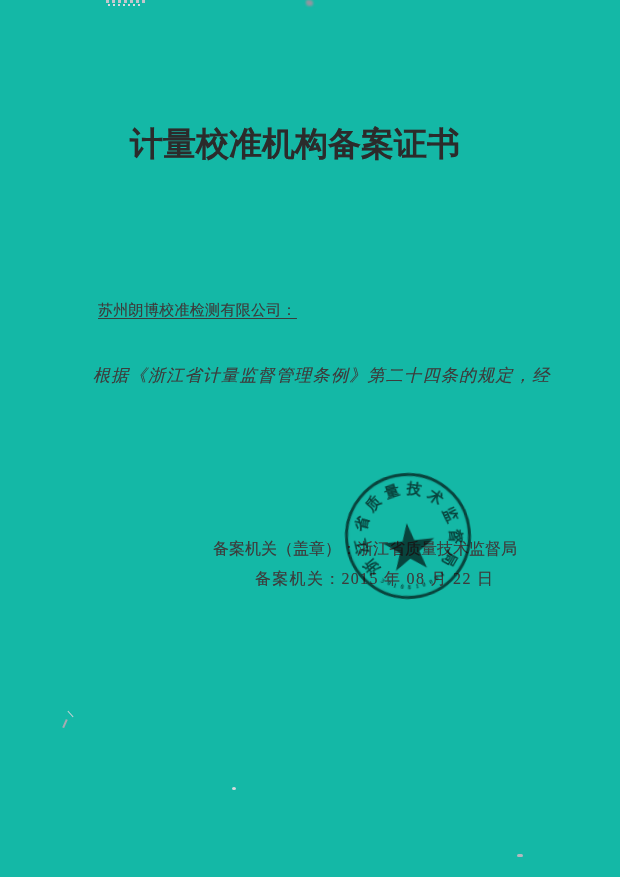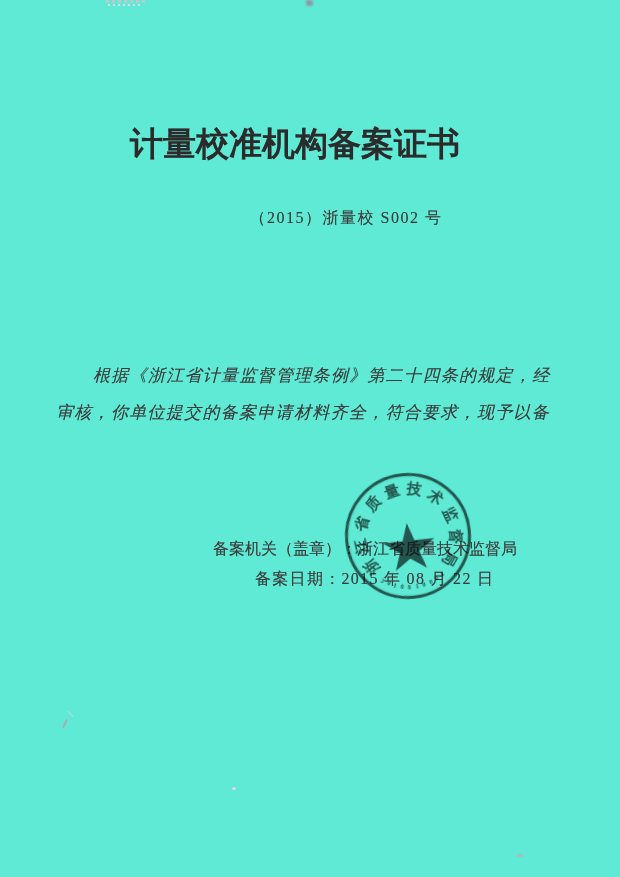--- a/index.html
+++ b/index.html
@@ -105,45 +105,44 @@
     background:#d7dade; border-radius:50%; filter:blur(0.6px);
   }
   .art-dot-b {
     left:517px; top:854px; width:6px; height:3px;
     background:#b4b8bf; border-radius:2px; filter:blur(0.6px);
   }
 </style>
 </head>
 <body>
 
-<div class="page" style="background: #5eead4; color: rgb(60, 60, 60);">
+<div class="page" style="background: #14b8a6; color: rgb(60, 60, 60);">
 
   <div class="artifact art-top-left"></div>
   <div class="artifact art-top-mid"></div>
   <div class="artifact art-tick-a"></div>
   <div class="artifact art-tick-b"></div>
   <div class="artifact art-dot-a"></div>
   <div class="artifact art-dot-b"></div>
 
   <div class="txt doc-title" style="color: rgb(43, 43, 43);">计量校准机构备案证书</div>
 
-  <div class="txt cert-no">（2015）浙量校 S002 号</div>
 
+  <div class="txt addressee">苏州朗博校准检测有限公司：</div>
 
   <div class="body-par">
     <div class="body-line indent">根据《浙江省计量监督管理条例》第二十四条的规定，经</div>
-    <div class="body-line">审核，你单位提交的备案申请材料齐全，符合要求，现予以备</div>
   </div>
 
   <div class="txt org-line">
     <span>备案机关（盖章）：</span><span>浙江省质量技术监督局</span>
   </div>
 
   <div class="txt date-line">
-    <span>备案日期：</span><span>2015 年 08 月 22 日</span>
+    <span>备案机关：</span><span>2015 年 08 月 22 日</span>
   </div>
 
 
   <div class="seal">
     <div class="seal-ring" style="border-color: rgb(71, 71, 71);"></div>
     <div class="seal-star" style="background: rgb(71, 71, 71);"></div>
     <div class="seal-arc">
         <span class="seal-char" style="left: 15.4999px; top: 80.4581px; transform: rotate(-125deg); color: rgb(71, 71, 71);">浙</span>
         <span class="seal-char" style="left: 7.3729px; top: 59.4087px; transform: rotate(-97.2222deg); color: rgb(71, 71, 71);">江</span>
         <span class="seal-char" style="left: 9.99239px; top: 36.9976px; transform: rotate(-69.4444deg); color: rgb(71, 71, 71);">省</span>

